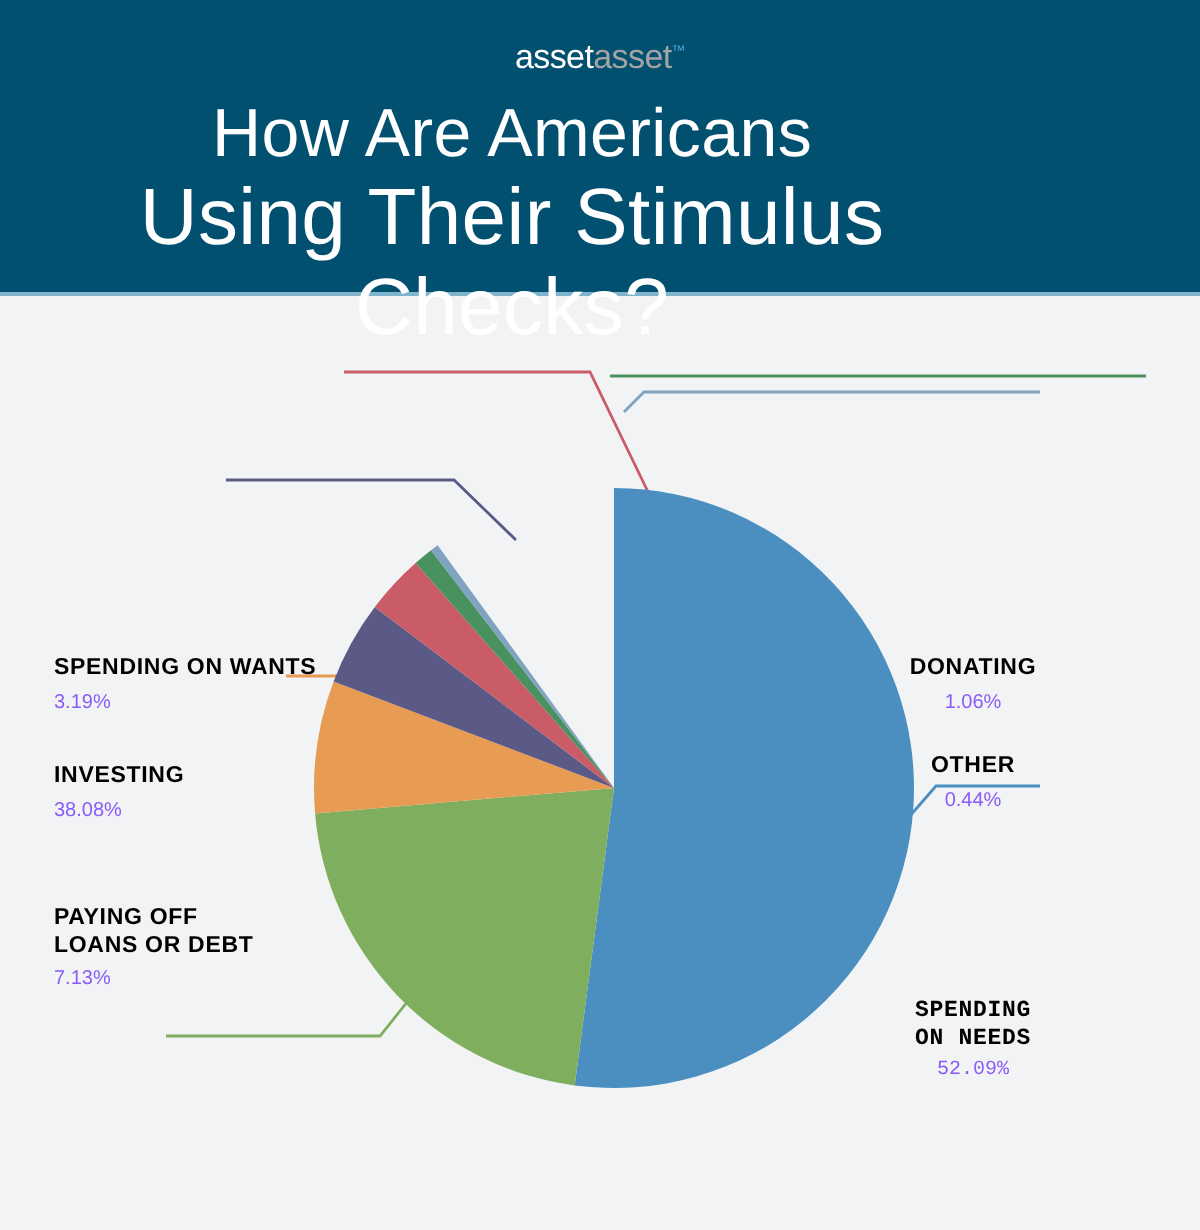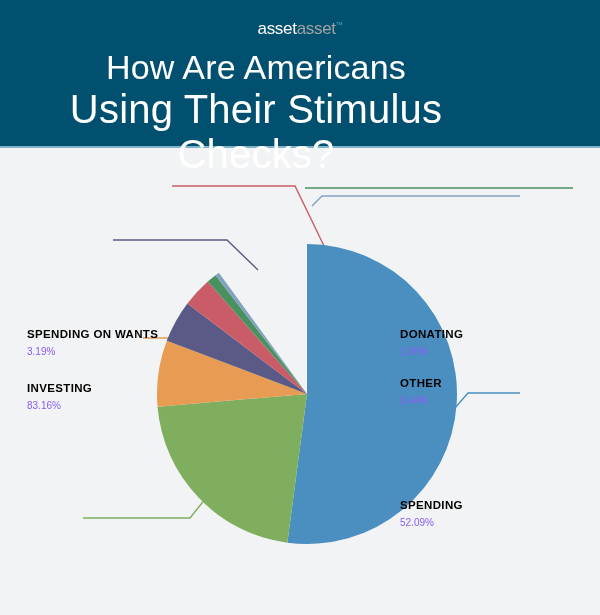--- a/index.html
+++ b/index.html
@@ -43,29 +43,29 @@
   
   .lbl { position:absolute; }
   .lbl .cat {
     font-size:11.5px; font-weight:bold; letter-spacing:0.35px;
     line-height:13.5px; white-space:nowrap;
   }
   .lbl .val {
     font-size:10px; font-weight:400; color:#8b5cf6;
     line-height:16px; margin-top:2px; white-space:nowrap;
   }
-  .lbl.right { text-align:left; }
+  .lbl.right { text-align:center; }
 
   
   #lbl-wants     { left:27px;  top:180px; }
   #lbl-investing { left:27px;  top:234px; }
   #lbl-loans     { left:27px;  top:305px; }
   #lbl-donating  { left:400px; top:180px; width:173px; }
   #lbl-other     { left:400px; top:229px; width:173px; }
-  #lbl-needs     { left:400px; top:351px; width:173px; }
+  #lbl-needs     { left:400px; top:351px; width:173px;font-family:Liberation Mono, monospace; }
 </style>
 </head>
 <body>
 
 <div id="infographic">
 
   <div class="header">
     <div class="logo"><span class="lg-smart">asset</span><span class="lg-asset">asset</span><span class="lg-tm">™</span></div>
     <div class="title-line title-1">How Are Americans</div>
     <div class="title-line title-2">Using Their Stimulus Checks?</div>
@@ -96,33 +96,39 @@
         </g>
     </svg>
 
     <div class="lbl" id="lbl-wants">
       <div class="cat">SPENDING ON WANTS</div>
       <div class="val">3.19%</div>
     </div>
 
     <div class="lbl" id="lbl-investing">
       <div class="cat">INVESTING</div>
-      <div class="val">83.16%</div>
+      <div class="val">38.08%</div>
     </div>
 
+    <div class="lbl" id="lbl-loans">
+      <div class="cat">PAYING OFF</div>
+      <div class="cat">LOANS OR DEBT</div>
+      <div class="val">7.13%</div>
+    </div>
 
     <div class="lbl right" id="lbl-donating">
       <div class="cat">DONATING</div>
       <div class="val">1.06%</div>
     </div>
 
     <div class="lbl right" id="lbl-other">
       <div class="cat">OTHER</div>
       <div class="val">0.44%</div>
     </div>
 
     <div class="lbl right" id="lbl-needs">
       <div class="cat">SPENDING</div>
+      <div class="cat">ON NEEDS</div>
       <div class="val">52.09%</div>
     </div>
 
   </div>
 </div>
 
 </body></html>

